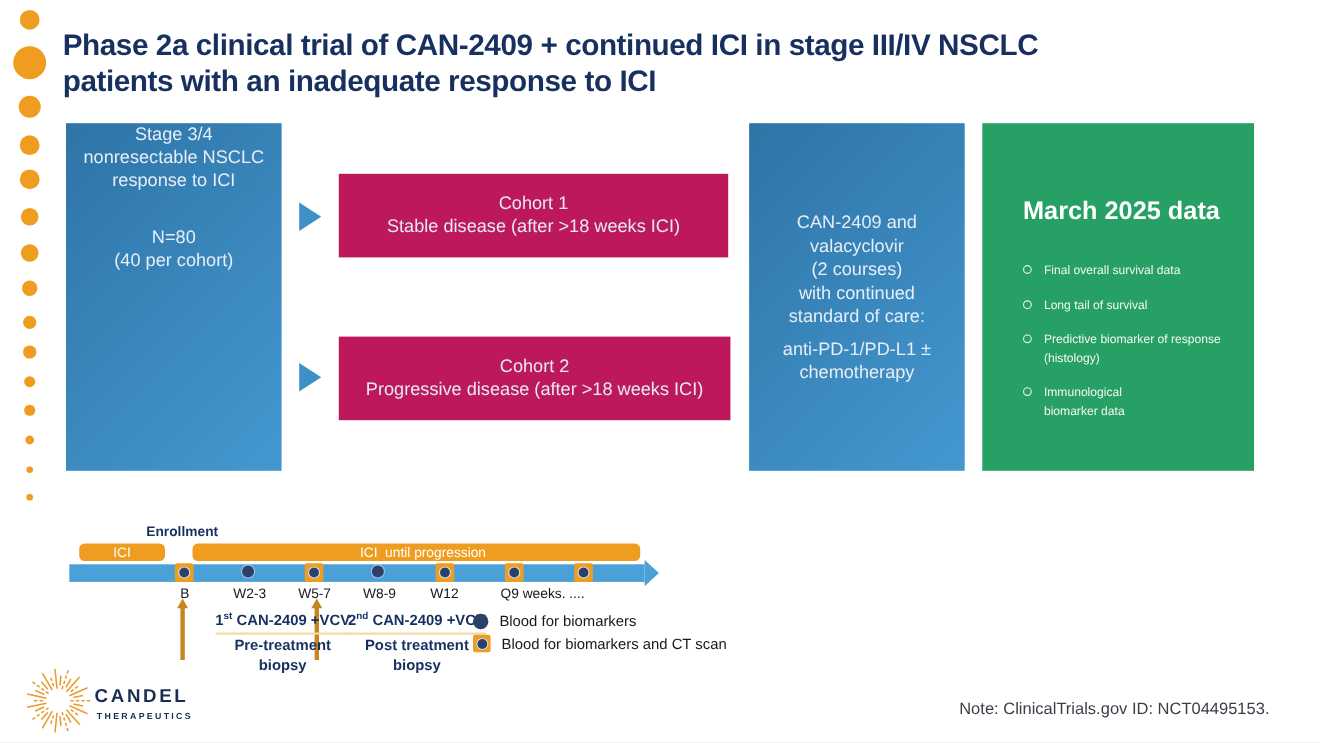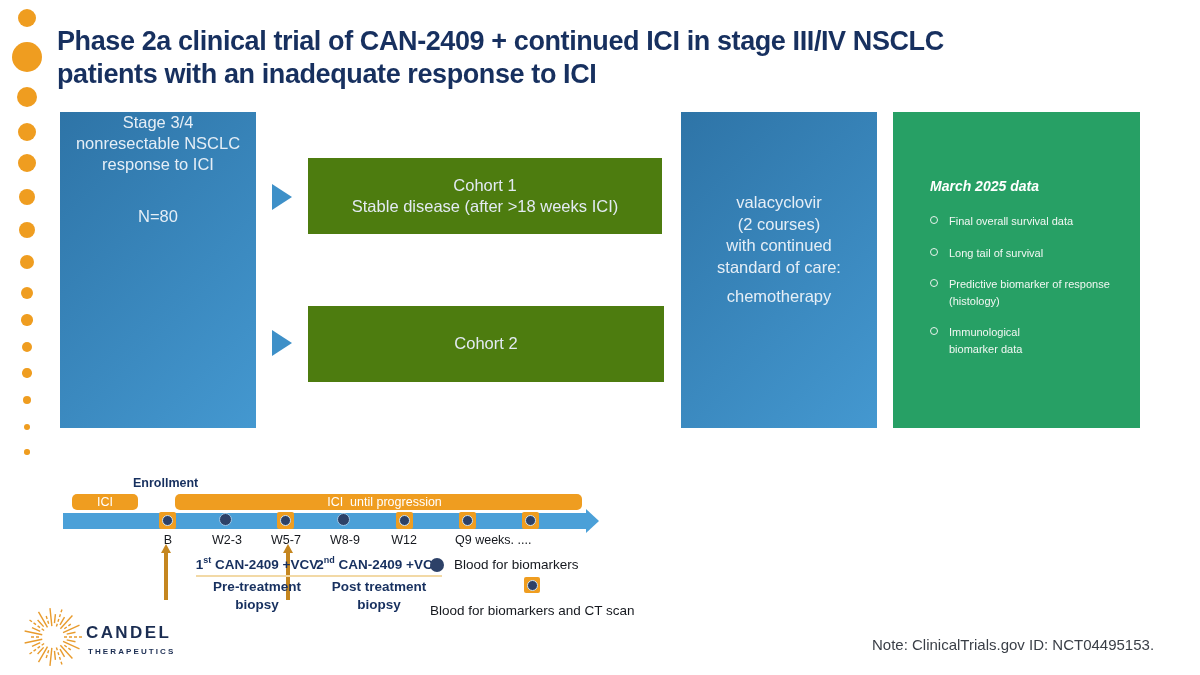--- a/index.html
+++ b/index.html
@@ -20,32 +20,32 @@
 
   
   .box { position:absolute; color:#E5EEF6; text-align:center; }
   .box-blue { background:linear-gradient(135deg,#2E74A7 0%,#4498D0 100%); }
   .box-pop { left:60px; top:112px; width:196px; height:316px; 
              font-size:16.5px; line-height:21px; }
   .box-pop .nblock { margin-top:31px; }
   .box-treat { left:681px; top:112px; width:196px; height:316px; padding-top:80px;
                font-size:16.5px; line-height:21.5px; }
   .box-treat .p2 { margin-top:8px; }
-  .box-navy { background:#4d7c0f; display:flex; flex-direction:column; justify-content:center;
+  .box-navy { background:#be185d; display:flex; flex-direction:column; justify-content:center;
               font-size:16.5px; line-height:21.5px; color:#E3EAF3; }
   .box-c1 { left:308px; top:158px; width:354px; height:76px; }
   .box-c2 { left:308px; top:306px; width:356px; height:76px; }
   .flow-arrow { position:absolute; width:0; height:0;
     border-top:13px solid transparent; border-bottom:13px solid transparent;
     border-left:20px solid #3E90C8; }
   .fa1 { left:272px; top:184px; } .fa2 { left:272px; top:330px; }
 
   .box-green { left:893px; top:112px; width:247px; height:316px; background:#27A065;
                text-align:left; padding:66px 20px 0 37px; color:#F2F7F3; }
-  .box-green h2 { font-size:14px; font-weight:bold; color:#ffffff; margin-bottom:19px;font-style:italic; }
+  .box-green h2 { font-size:23px; font-weight:bold; color:#ffffff; margin-bottom:33px; }
   .bullet { display:flex; gap:11px; margin-bottom:15px; font-size:11px; line-height:16.5px; }
   .bullet .ring { flex:0 0 auto; width:8px; height:8px; border:1.4px solid #EAF3EE;
                   border-radius:50%; margin-top:3px; }
   .bullet .bt { max-width:172px; }
   .bullet.narrow .bt { max-width:118px; }
 
   
   .tl-label { position:absolute; font-size:12.5px; color:#17305F; font-weight:bold; }
   .obar { position:absolute; height:16px; background:#EF9D20; border-radius:5px;
           color:#ffffff; font-size:12.5px; display:flex; align-items:center; justify-content:center;
@@ -74,21 +74,21 @@
   .biopsy .bp-title { display:inline-block; border-bottom:2px solid #F2D9A6; padding-bottom:1px;
                       white-space:pre; margin-bottom:1px; }
   .bp1 { left:172px; } .bp2 { left:294px; }
   sup { font-size:9px; }
 
   .legend-row { position:absolute; display:flex; align-items:center; gap:10px;
                 font-size:13.5px; color:#15181e;padding-left:20px; }
   .legend-blood { width:14px; height:14px; background:#2D4168; border-radius:50%; flex:0 0 auto; }
   .legend-scan { width:16px; height:16px; background:#EF9D20; border-radius:2px;
                  display:flex; align-items:center; justify-content:center; flex:0 0 auto; }
-  .lg1 { left:410px; top:557px; } .lg2 { left:410px; top:577px;flex-direction:column; }
+  .lg1 { left:410px; top:557px; } .lg2 { left:410px; top:577px; }
 
   
   .logo { position:absolute; left:22px; top:606px; }
   .logo svg { position:absolute; left:0; top:0; }
   .logo-text { position:absolute; left:64px; top:17px; color:#1B2D52; }
   .logo-name { font-size:17px; font-weight:bold; letter-spacing:2.4px; }
   .logo-sub { font-size:8px; font-weight:bold; letter-spacing:2.1px; margin-top:4px; margin-left:2px; }
   .note { position:absolute; left:872px; top:636px; font-size:15px; color:#3A3F47; }
 </style>
 </head>
@@ -118,40 +118,44 @@
     <span>Phase 2a clinical trial of CAN-2409 + continued ICI in stage III/IV NSCLC</span>
     <span>patients with an inadequate response to ICI</span>
   </h1>
 
   <div class="box box-blue box-pop">
     <div>Stage 3/4</div>
     <div>nonresectable NSCLC</div>
     <div>response to ICI</div>
     <div class="nblock">
       <div>N=80</div>
+      <div>(40 per cohort)</div>
     </div>
   </div>
 
   <div class="flow-arrow fa1"></div>
   <div class="flow-arrow fa2"></div>
 
   <div class="box box-navy box-c1">
     <div>Cohort 1</div>
     <div>Stable disease (after &gt;18 weeks ICI)</div>
   </div>
   <div class="box box-navy box-c2">
     <div>Cohort 2</div>
+    <div>Progressive disease (after &gt;18 weeks ICI)</div>
   </div>
 
   <div class="box box-blue box-treat">
+    <div>CAN-2409 and</div>
     <div>valacyclovir</div>
     <div>(2 courses)</div>
     <div>with continued</div>
     <div>standard of care:</div>
     <div class="p2">
+      <div>anti-PD-1/PD-L1 ±</div>
       <div>chemotherapy</div>
     </div>
   </div>
 
   <div class="box box-green">
     <h2>March 2025 data</h2>
     <div class="bullet">
       <span class="ring"></span>
       <span class="bt">Final overall survival data</span>
     </div>
@@ -164,21 +168,21 @@
       <span class="bt">Predictive biomarker of response (histology)</span>
     </div>
     <div class="bullet narrow">
       <span class="ring"></span>
       <span class="bt">Immunological biomarker data</span>
     </div>
   </div>
 
   <div class="tl-label" style="left:133px; top:476px;">Enrollment</div>
 
-  <div class="obar" style="left:72px; width:66px;">ICI</div>
+  <div class="obar" style="left:72px; width:78px;">ICI</div>
   <div class="obar" style="left:175px; width:407px;padding-left:12px;">ICI  until progression</div>
 
   <div class="bluebar"></div>
   <div class="bluehead"></div>
 
   <div class="m-scan" style="left:159px;">
       <span class="c"></span>
     </div>
   <div class="m-blood" style="left:219px;"></div>
   <div class="m-scan" style="left:277px;">

